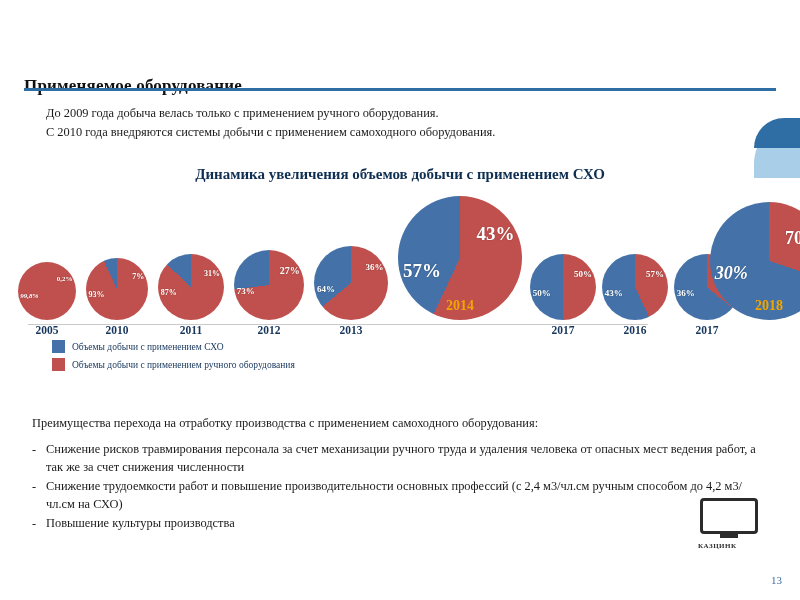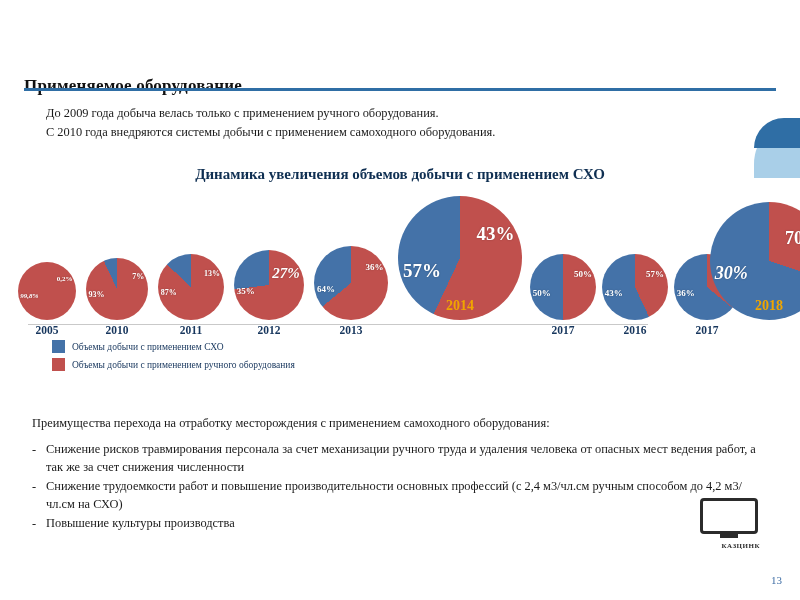--- a/index.html
+++ b/index.html
@@ -185,21 +185,21 @@
   .bullet-text {
     flex: 1 1 auto;
   }
 
   
   .logo {
     position: absolute;
     right: 40px;
     bottom: 50px;
     width: 62px;
-    text-align: right;
+    text-align: left;
   }
   .logo-screen {
     width: 52px;
     height: 30px;
     margin: 0 auto;
     background: #ffffff;
     border: 3px solid #2b2b2b;
     border-radius: 4px;
     position: relative;
   }
@@ -265,30 +265,30 @@
             <span class="pie-label" style="font-size: 8px; left: 2.48px; top: 32.24px;">93%</span>
             <span class="pie-label" style="font-size: 8px; right: 3.72px; top: 13.64px;">7%</span>
           </div>
         </div>
         <div class="year-label">2010</div>
       </div>
       <div class="pie-col" style="left: 148px; width: 66px;">
         <div class="pie-wrap" style="width: 66px; height: 66px;">
           <div class="pie" style="width: 66px; height: 66px; background: conic-gradient(rgb(192, 80, 77) 0deg, rgb(192, 80, 77) 313.2deg, rgb(68, 114, 168) 313.2deg, rgb(68, 114, 168) 360deg);">
             <span class="pie-label" style="font-size: 8px; left: 2.64px; top: 34.32px;">87%</span>
-            <span class="pie-label" style="font-size: 8px; right: 3.96px; top: 14.52px;">13%</span>
+            <span class="pie-label" style="font-size: 8px; right: 3.96px; top: 14.52px;">31%</span>
           </div>
         </div>
         <div class="year-label">2011</div>
       </div>
       <div class="pie-col" style="left: 224px; width: 70px;">
         <div class="pie-wrap" style="width: 70px; height: 70px;">
           <div class="pie" style="width: 70px; height: 70px; background: conic-gradient(rgb(192, 80, 77) 0deg, rgb(192, 80, 77) 262.8deg, rgb(68, 114, 168) 262.8deg, rgb(68, 114, 168) 360deg);">
-            <span class="pie-label" style="font-size: 9px; left: 2.8px; top: 36.4px;">35%</span>
-            <span class="pie-label" style="font-size: 15px; right: 4.2px; top: 15.4px; font-style: italic;">27%</span>
+            <span class="pie-label" style="font-size: 9px; left: 2.8px; top: 36.4px;">73%</span>
+            <span class="pie-label" style="font-size: 10px; right: 4.2px; top: 15.4px;">27%</span>
           </div>
         </div>
         <div class="year-label">2012</div>
       </div>
       <div class="pie-col" style="left: 304px; width: 74px;">
         <div class="pie-wrap" style="width: 74px; height: 74px;">
           <div class="pie" style="width: 74px; height: 74px; background: conic-gradient(rgb(192, 80, 77) 0deg, rgb(192, 80, 77) 230.4deg, rgb(68, 114, 168) 230.4deg, rgb(68, 114, 168) 360deg);">
             <span class="pie-label" style="font-size: 9px; left: 2.96px; top: 38.48px;">64%</span>
             <span class="pie-label" style="font-size: 9px; right: 4.44px; top: 16.28px;">36%</span>
           </div>
@@ -349,21 +349,21 @@
   <div class="legend-row">
     <span class="legend-swatch" style="background:#4472a8"></span>
     <span class="legend-text">Объемы добычи с применением СХО</span>
   </div>
   <div class="legend-row">
     <span class="legend-swatch" style="background:#c0504d"></span>
     <span class="legend-text">Объемы добычи с применением ручного оборудования</span>
   </div>
 </div>
 
-<div class="benefits-lead">Преимущества перехода на отработку месторождения с применением самоходного оборудования:</div>
+<div class="benefits-lead">Преимущества перехода на отработку производства с применением самоходного оборудования:</div>
 <div class="bullets">
   <div class="bullet">
     <span class="bullet-dash">-</span>
     <span class="bullet-text">Снижение рисков травмирования персонала за счет механизации ручного труда и удаления человека от опасных мест ведения работ, а так же за счет снижения численности</span>
   </div>
   <div class="bullet">
     <span class="bullet-dash">-</span>
     <span class="bullet-text">Снижение трудоемкости работ и повышение производительности основных профессий (с 2,4 м3/чл.см ручным способом до 4,2 м3/чл.см на СХО)</span>
   </div>
   <div class="bullet">

